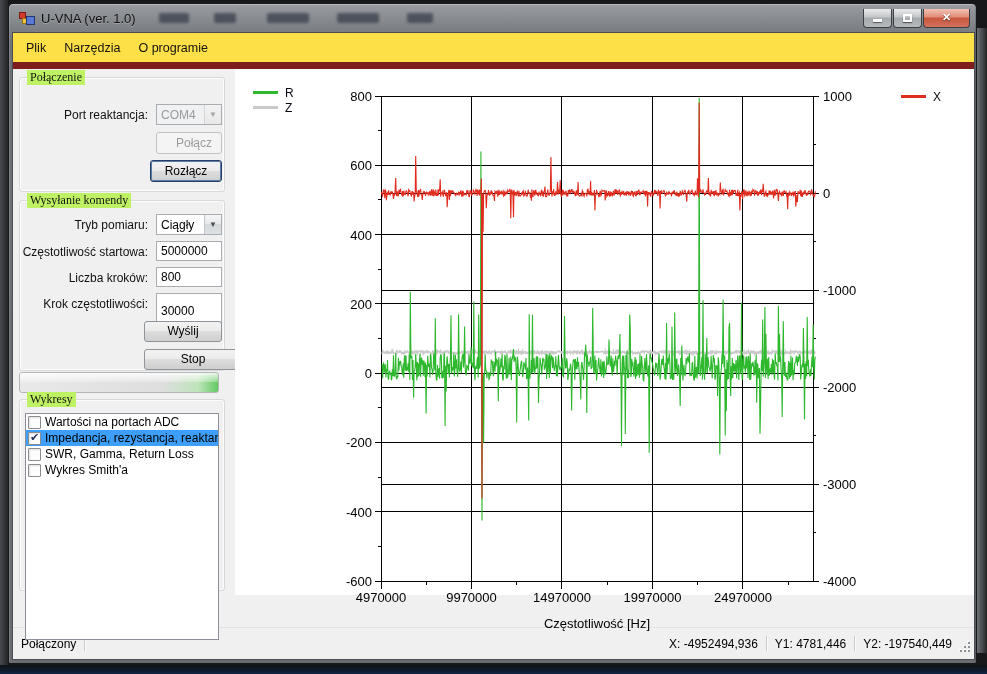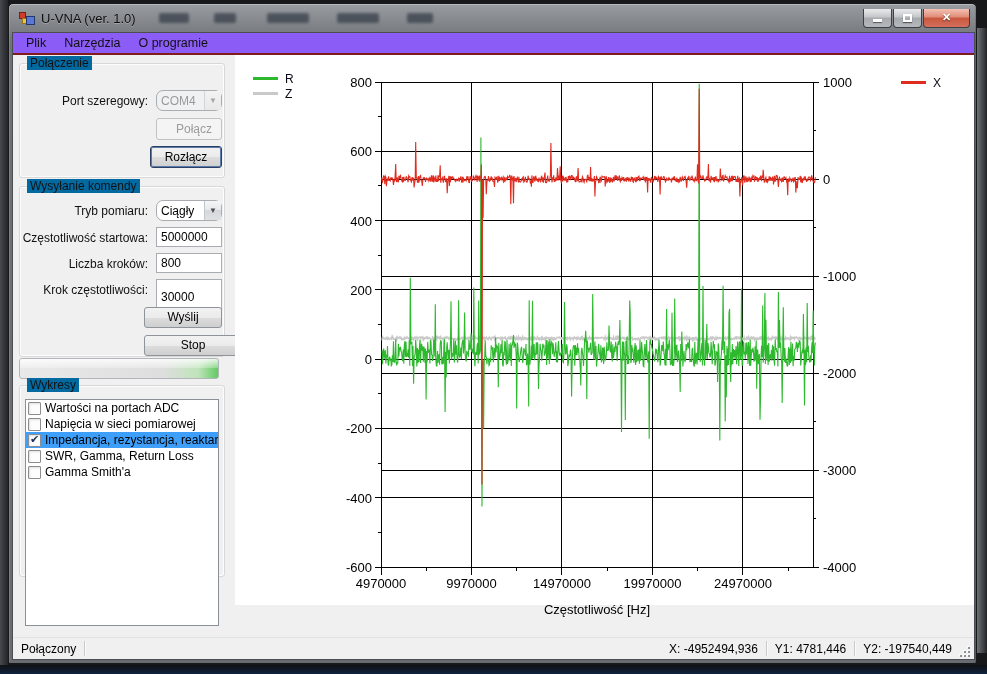--- a/index.html
+++ b/index.html
@@ -36,40 +36,40 @@
           color:#fff; font-size:11px; font-weight:bold; text-shadow:0 1px 1px rgba(0,0,0,.6);
           background:linear-gradient(#e9eaeb,#c3c6c9 45%,#a6aaae 50%,#b6babd); border-radius:0 0 4px 4px; }
   .wbtn.min, .wbtn.max { width:29px; }
   .wbtn.close { width:47px; background:linear-gradient(#f3c1b4,#e08b77 45%,#c8573e 50%,#d4705c); }
   .glyph-min { display:block; width:9px; height:3px; background:#fff; box-shadow:0 1px 1px rgba(0,0,0,.5); margin-top:6px; }
   .glyph-max { display:block; width:9px; height:8px; border:2px solid #fff; box-shadow:0 1px 1px rgba(0,0,0,.5); }
 
   .frame { flex:1; padding:0 3px 3px; display:flex; min-height:0; }
   .frame-inner { flex:1; display:flex; flex-direction:column; background:#f0f0f0; border:1px solid #4b4f54; min-height:0; }
 
-  .menubar { height:22px; background:#8b5cf6; display:flex; align-items:center; padding-left:4px; flex:none;
-             border-bottom:2px solid #7f1d1d; }
+  .menubar { height:36px; background:#fde047; display:flex; align-items:center; padding-left:4px; flex:none;
+             border-bottom:7px solid #7f1d1d; }
   .menu-item { padding:3px 9px; font-size:12.5px; color:#111; }
 
   .client { flex:1; display:flex; min-height:0; }
 
   
   .sidebar { width:222px; flex:none; position:relative; background:#f0f0f0; }
   .group { position:absolute; left:6px; width:206px; border:1px solid #d8d8d8; border-radius:3px;
            box-shadow:inset 0 0 0 1px #fdfdfd; }
-  .group-legend { position:absolute; top:-8px; left:7px; background:#0369a1; padding:0 3px; font-size:12px; color:#121212; }
+  .group-legend { position:absolute; top:-8px; left:7px; background:#bef264; padding:0 3px; font-size:12px; color:#121212;font-family:Liberation Serif, serif; }
   .g-conn   { top:8px;  height:115px; }
   .g-cmd    { top:131px; height:171px; }
   .g-charts { top:330px; height:192px; }
 
   .form-label { position:absolute; font-size:12px; color:#111; text-align:right; width:128px; left:0; }
   .field { position:absolute; left:136px; width:66px; height:21px; background:#fff;
            border:1px solid #a9acb0; font-size:12px; }
   input.field { padding:0 4px; font-family:"Liberation Sans",sans-serif; color:#000; }
-  .combo { display:flex; align-items:center;border-radius:7px; }
+  .combo { display:flex; align-items:center; }
   .combo .cval { flex:1; padding-left:4px; white-space:nowrap; overflow:hidden; }
   .combo .carrow { width:17px; height:100%; display:flex; align-items:center; justify-content:center;
                    background:linear-gradient(#f4f5f6,#e6e8ea 50%,#d5d8db 50%,#dfe2e5); border-left:1px solid #c3c6c9;
                    font-size:8px; color:#4c4f52; }
   .combo.disabled { background:#f0f1f2; color:#9a9a9a; }
   .combo.disabled .carrow { color:#a6a6a6; background:linear-gradient(#f2f2f2,#e9e9e9); border-left-color:#d5d5d5; }
 
   .win-btn { position:absolute; height:22px; font-size:12px; color:#000; text-align:center; line-height:20px;
              background:linear-gradient(#f2f2f2,#ebebeb 50%,#dddddd 50%,#cfcfcf);
              border:1px solid #8e9499; border-radius:3px; }
@@ -94,21 +94,21 @@
   .chartpanel { flex:1; background:#fff; position:relative; min-width:0; }
   .legend { position:absolute; display:flex; flex-direction:column; gap:2px; }
   .legend-left  { left:18px; top:17px; }
   .legend-right { left:666px; top:21px; }
   .legend-row { display:flex; align-items:center; gap:7px; height:13px; }
   .swatch { width:25px; height:3px; flex:none; }
   .legend-name { font-size:12px; color:#0a0a14; }
   svg text { font-family:"Liberation Sans",sans-serif; }
 
   
-  .statusbar { height:22px; flex:none; background:#f0f0f0; border-top:1px solid #e2e2e2;
+  .statusbar { height:32px; flex:none; background:#f0f0f0; border-top:1px solid #e2e2e2;
                display:flex; align-items:center; font-size:12px; color:#000; padding:0 2px 0 8px;margin-top:32px; }
   .sb-sep { width:1px; height:15px; background:#c9c9c9; box-shadow:1px 0 0 #fbfbfb; margin:0 8px; flex:none; }
   .sb-spacer { flex:1; }
   .grip { width:13px; height:13px; margin:6px 1px 0 6px; position:relative; flex:none; }
   .grip i { position:absolute; width:2px; height:2px; background:#8d9094; box-shadow:-1px -1px 0 #fdfdfd; }
   .grip i:nth-child(1){ right:1px; bottom:1px; }
   .grip i:nth-child(2){ right:1px; bottom:5px; }
   .grip i:nth-child(3){ right:5px; bottom:1px; }
   .grip i:nth-child(4){ right:1px; bottom:9px; }
   .grip i:nth-child(5){ right:5px; bottom:5px; }
@@ -157,21 +157,21 @@
           <div class="menu-item">Plik</div>
           <div class="menu-item">Narzędzia</div>
           <div class="menu-item">O programie</div>
         </div>
 
       <div class="client">
         <div class="sidebar">
 
           <div class="group g-conn">
             <span class="group-legend">Połączenie</span>
-            <span class="form-label" style="top:30px">Port szeregowy:</span>
+            <span class="form-label" style="top:30px">Port reaktancja:</span>
             <div class="field combo disabled" style="top:26px">
               <span class="cval">COM4</span>
               <span class="carrow">▼</span>
             </div>
             <div class="win-btn disabled" style="left:136px; top:54px; width:66px;padding-left:10px;">
               <span>Połącz</span>
             </div>
             <div class="win-btn default" style="left:130px; top:82px; width:72px;">
               <span>Rozłącz</span>
             </div>
@@ -199,38 +199,34 @@
           </div>
 
           <div class="progressbar"></div>
 
           <div class="group g-charts">
             <span class="group-legend">Wykresy</span>
             <div class="listbox">
                 <div class="lb-row">
                   <span class="cb"></span>
                   <span class="lb-label">Wartości na portach ADC</span>
-                </div>
-                <div class="lb-row">
-                  <span class="cb"></span>
-                  <span class="lb-label">Napięcia w sieci pomiarowej</span>
                 </div>
                 <div class="lb-row selected">
                   <span class="cb">
                     <span class="tick">✔</span>
                   </span>
                   <span class="lb-label">Impedancja, rezystancja, reaktancja</span>
                 </div>
                 <div class="lb-row">
                   <span class="cb"></span>
                   <span class="lb-label">SWR, Gamma, Return Loss</span>
                 </div>
                 <div class="lb-row">
                   <span class="cb"></span>
-                  <span class="lb-label">Gamma Smith'a</span>
+                  <span class="lb-label">Wykres Smith'a</span>
                 </div>
               </div>
           </div>
 
         </div>
 
         <div class="chartpanel">
           <div class="legend legend-left">
               <div class="legend-row">
                 <span class="swatch" style="background: rgb(45, 184, 45);"></span>

